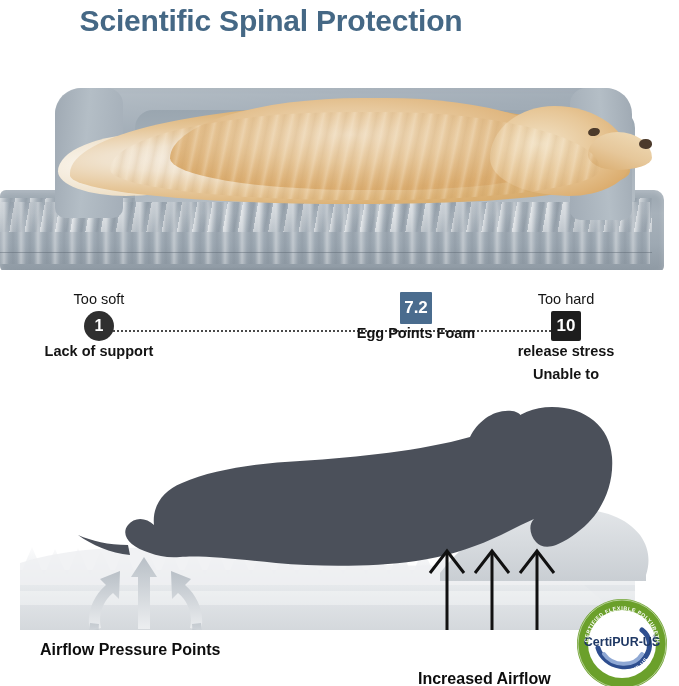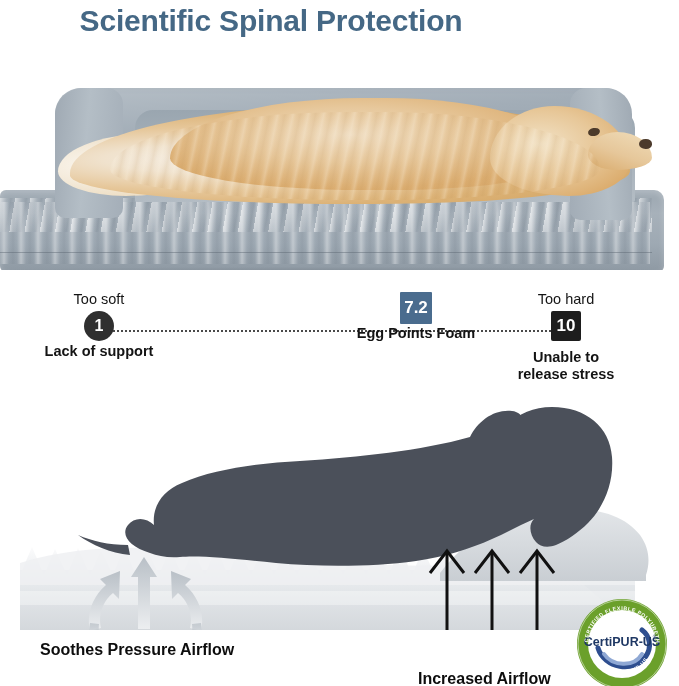--- a/index.html
+++ b/index.html
@@ -364,22 +364,22 @@
       <div class="badge-square-blue">7.2</div>
     </div>
     <div class="scale-label-bottom">Egg Points Foam</div>
   </div>
 
   <div class="scale-stop" style="left:482px; top:0px; width:168px;">
     <div class="scale-label-top">Too hard</div>
     <div class="badge-row">
       <div class="badge-square-dark">10</div>
     </div>
+    <div class="scale-label-bottom" style="margin-top:0;">release stress</div>
     <div class="scale-label-bottom" style="margin-top:6px;">Unable to</div>
-    <div class="scale-label-bottom" style="margin-top:0;">release stress</div>
   </div>
 </div>
 
 <div class="diagram">
   <svg width="679" height="235" viewBox="0 0 679 235" xmlns="http://www.w3.org/2000/svg">
     <defs>
       <linearGradient id="foamGrad" x1="0" y1="0" x2="0" y2="1">
         <stop offset="0%" stop-color="#fbfbfc"></stop>
         <stop offset="45%" stop-color="#e6e9ec"></stop>
         <stop offset="100%" stop-color="#d4d8dc"></stop>
@@ -465,21 +465,21 @@
         <polyline points="475,178 492,156 509,178" stroke-width="3" fill="none"></polyline>
       </g>
       <g>
         <line x1="537" y1="235" x2="537" y2="158" stroke-width="3"></line>
         <polyline points="520,178 537,156 554,178" stroke-width="3" fill="none"></polyline>
       </g>
     </g>
   </svg>
 </div>
 
-<div class="footer-label left">Soothes Pressure Airflow</div>
+<div class="footer-label left">Airflow Pressure Points</div>
 
 <div class="footer-label right">Increased Airflow</div>
 
 <div class="certipur">
   <svg width="92" height="92" viewBox="0 0 92 92" xmlns="http://www.w3.org/2000/svg">
     <defs>
       <path id="ringTop" d="M 12,46 A 34,34 0 0 1 80,46"></path>
       <path id="ringBot" d="M 16,46 A 30,30 0 0 0 76,46"></path>
     </defs>
     <circle cx="46" cy="46" r="45" fill="#6ba02b"></circle>

